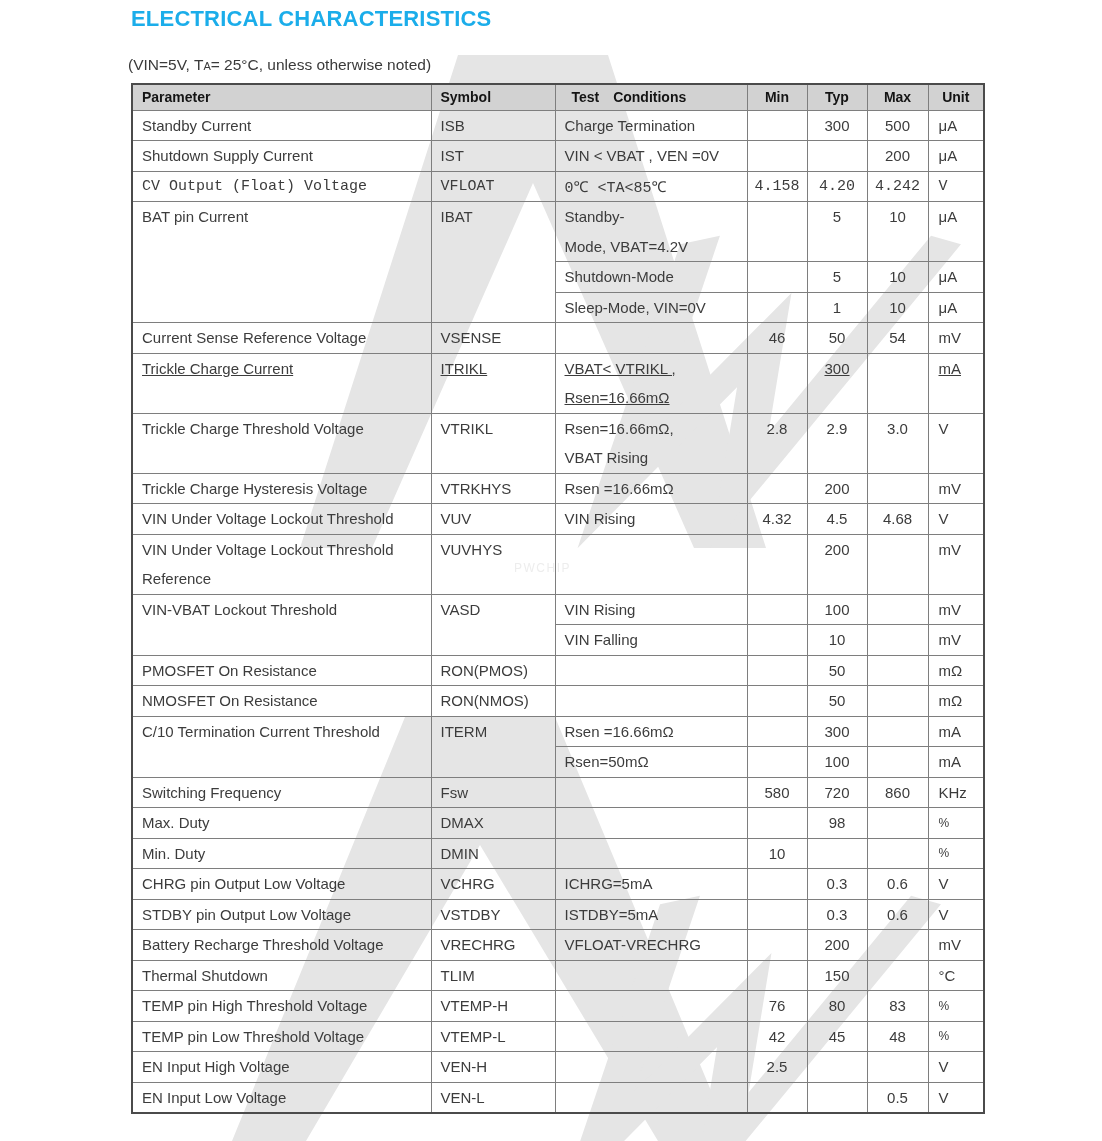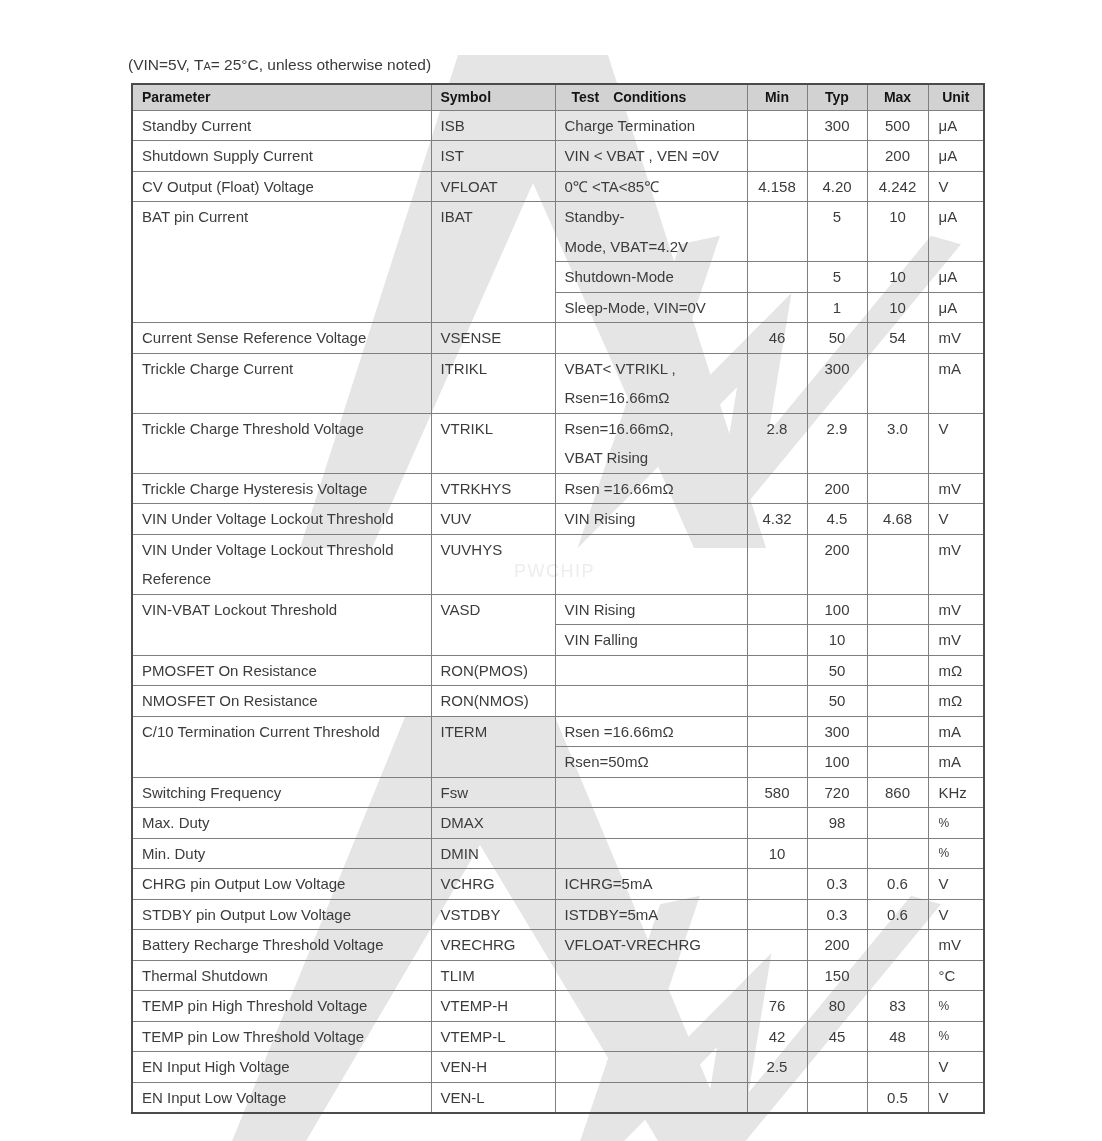--- a/index.html
+++ b/index.html
@@ -3,21 +3,21 @@
 <meta charset="utf-8">
 <style>
   html,body{margin:0;padding:0;}
   body{
     width:1102px;height:1141px;background:#ffffff;position:relative;overflow:hidden;
     font-family:"Liberation Sans", sans-serif;color:#3c3c3c;
   }
   .page{position:absolute;inset:0;}
   
   .watermark{position:absolute;left:0;top:0;z-index:0;pointer-events:none;}
-  .wm-text{position:absolute;left:514px;top:561px;z-index:0;font-size:18px;color:#ededed;letter-spacing:1.5px;pointer-events:none;}
+  .wm-text{position:absolute;left:514px;top:561px;z-index:0;font-size:12px;color:#ededed;letter-spacing:1.5px;pointer-events:none;}
   
   .title{position:absolute;left:131px;top:6px;margin:0;font-size:22px;font-weight:bold;color:var(--title,#1badea);letter-spacing:.2px;z-index:1;}
   .subtitle{position:absolute;left:128px;top:56px;font-size:15.5px;color:#3a3a3a;z-index:1;}
   .subtitle .sub{font-size:11px;}
   
   table.ec{
     position:absolute;left:131px;top:83px;width:852px;z-index:1;
     border-collapse:collapse;table-layout:fixed;border:2px solid #4b4b4b;background:transparent;
   }
   th,td{border:1px solid #7e7e7e;padding:0;font-size:15px;vertical-align:top;overflow:hidden;}
@@ -42,20 +42,21 @@
       <polygon points="232,1141 405,717 555,717 732,1141 658,1141 480,845 306,1141"></polygon>
     </g>
     <g fill="none" stroke="var(--wm,#e5e5e5)" stroke-width="36">
       <path d="M0,0 L60,250 L122,100 L184,250 L246,0" transform="translate(700,240) skewX(-30)"></path>
       <path d="M0,0 L60,250 L122,100 L184,250 L246,0" transform="translate(680,900) skewX(-30)"></path>
     </g>
   </svg>
 
   <div class="wm-text">PWCHIP</div>
 
+  <h1 class="title">ELECTRICAL CHARACTERISTICS</h1>
 
   <div class="subtitle"><span>(VIN=5V, T</span><span class="sub">A</span><span>= 25°C, unless otherwise noted)</span></div>
 
   <table class="ec">
     <colgroup>
       <col style="width:299px">
         <col style="width:124px">
         <col style="width:192px">
       <col style="width:60px">
         <col style="width:60px">
@@ -113,21 +114,21 @@
           <td class="c-num">
             <div class="line"></div>
           </td>
           <td class="c-num">
             <div class="line">200</div>
           </td>
           <td class="c-unit">
             <div class="line">μA</div>
           </td>
         </tr>
-        <tr style="height: 24px;">
+        <tr style="height: 24px; font-family: Liberation Mono, monospace;">
           <td class="c-param">
             <div class="line">CV Output (Float) Voltage</div>
           </td>
           <td class="c-sym">
             <div class="line">VFLOAT</div>
           </td>
           <td class="c-cond">
             <div class="line">0℃ &lt;TA&lt;85℃</div>
           </td>
           <td class="c-num">
@@ -215,21 +216,21 @@
           <td class="c-num">
             <div class="line">50</div>
           </td>
           <td class="c-num">
             <div class="line">54</div>
           </td>
           <td class="c-unit">
             <div class="line">mV</div>
           </td>
         </tr>
-        <tr style="height: 59px;">
+        <tr style="height: 59px; text-decoration: underline;">
           <td class="c-param">
             <div class="line">Trickle Charge Current</div>
           </td>
           <td class="c-sym">
             <div class="line">ITRIKL</div>
           </td>
           <td class="c-cond">
             <div class="line">VBAT&lt; VTRIKL ,</div>
             <div class="line">Rsen=16.66mΩ</div>
           </td>

